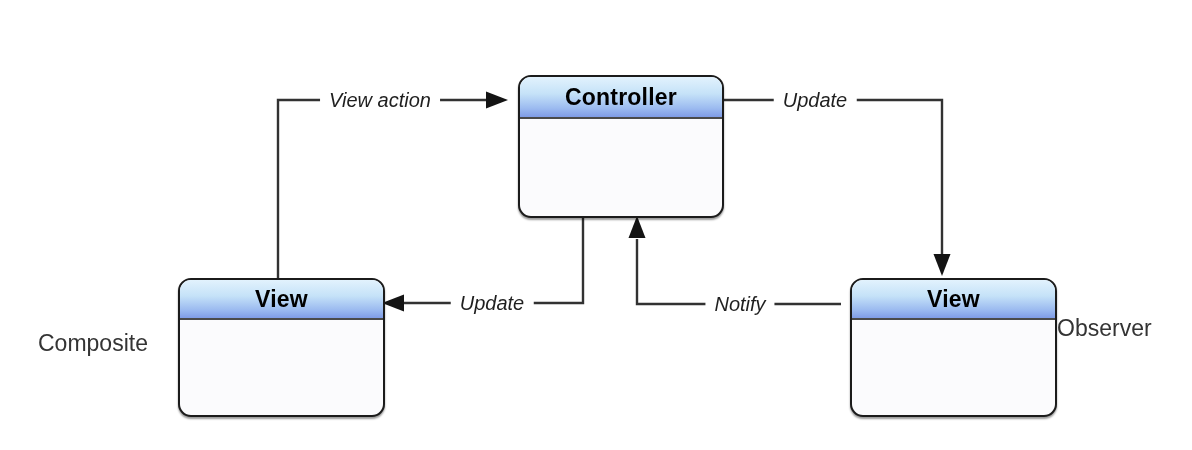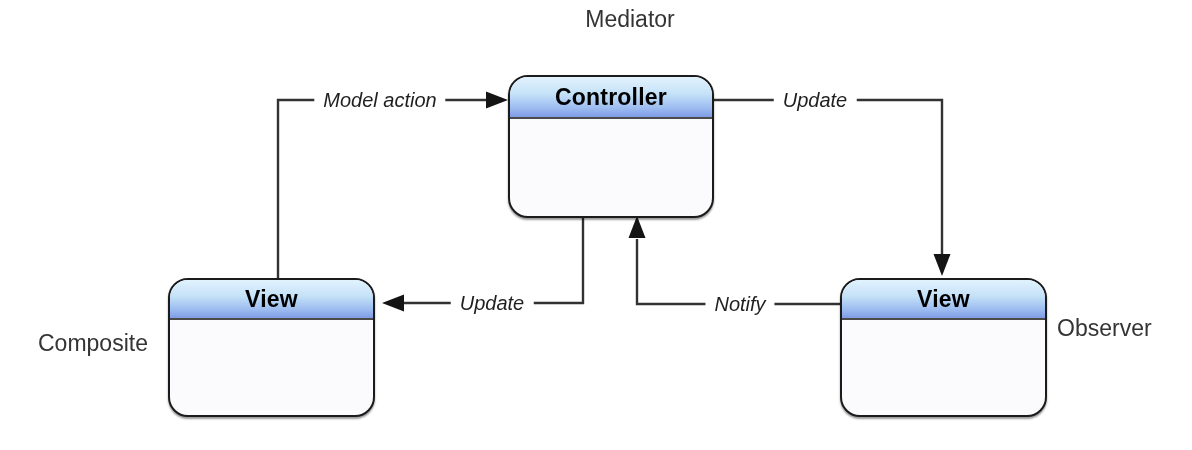--- a/index.html
+++ b/index.html
@@ -27,24 +27,25 @@
     stroke-width: 2.4;
   }
   .head {
     fill: #141414;
     stroke: none;
   }
   .node {
     position: absolute;
     z-index: 2;
     border: 2px solid #1b1b1b;
-    border-radius: 20px;
+    border-radius: 13px;
     background: #fbfbfd;
     box-shadow: 0 2px 2px rgba(0,0,0,0.40);
     overflow: hidden;
+    margin-left: 10px;
   }
   .node-controller { left: 508px; top:  75px; width: 202px; height: 139px; }
   .node-view       { left: 168px; top: 278px; width: 203px; height: 135px; }
   .node-model      { left: 840px; top: 278px; width: 203px; height: 135px; }
   .node-header {
     height: 38px;
     background: linear-gradient(180deg, #e2f2fd 0%, #c5e2f8 42%, #9cbbf0 78%, #7f9ce6 100%);
     border-bottom: 2px solid #4a4a4a;
     display: flex;
     align-items: center;
@@ -137,27 +138,26 @@
     <div class="node-body"></div>
   </div>
 
   <div class="node node-model">
     <div class="node-header">
       <span class="node-title">View</span>
     </div>
     <div class="node-body"></div>
   </div>
 
-  <span class="edge-label" style="left:380px; top:100px">Model action</span>
+  <span class="edge-label" style="left:380px; top:100px">View action</span>
   <span class="edge-label" style="left:815px; top:100px">Update</span>
   <span class="edge-label" style="left:492px; top:303px">Update</span>
   <span class="edge-label" style="left:740px; top:304px">Notify</span>
 
   <div class="annot annot-controller">
-    <div>Mediator</div>
   </div>
 
   <div class="annot annot-view">
     <div>Composite</div>
   </div>
 
   <div class="annot annot-model">
     <div>Observer</div>
   </div>
 

